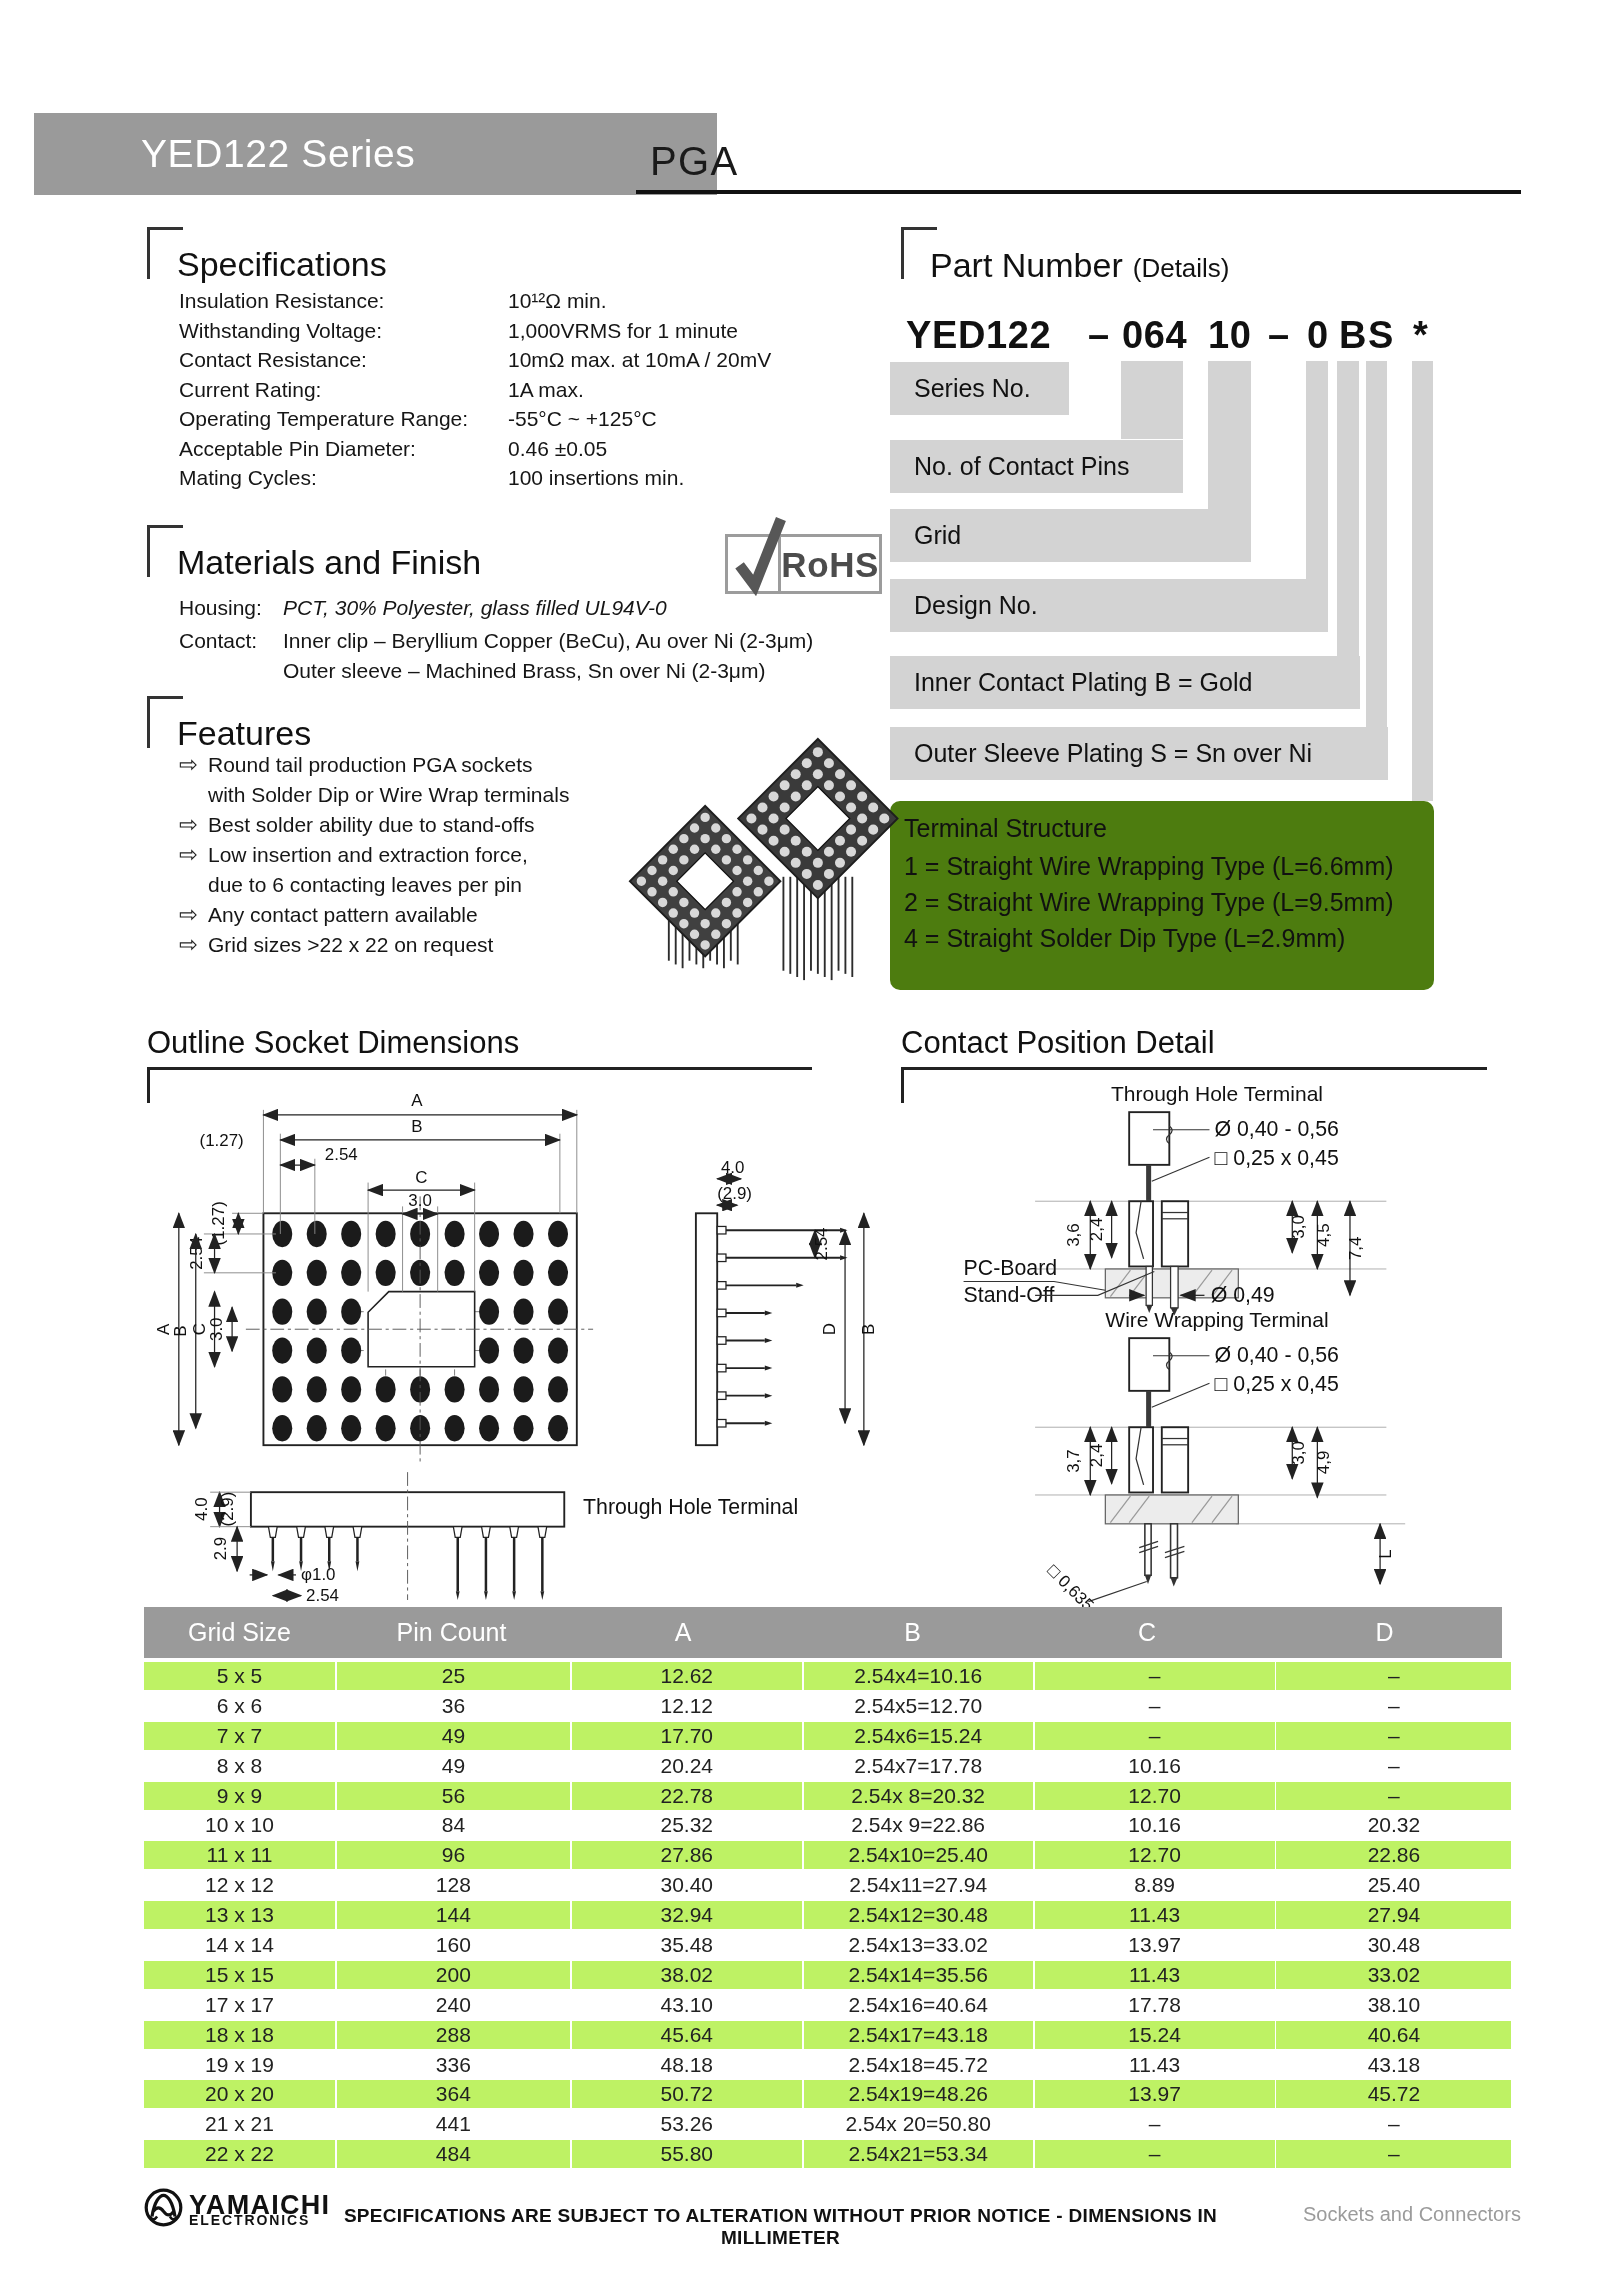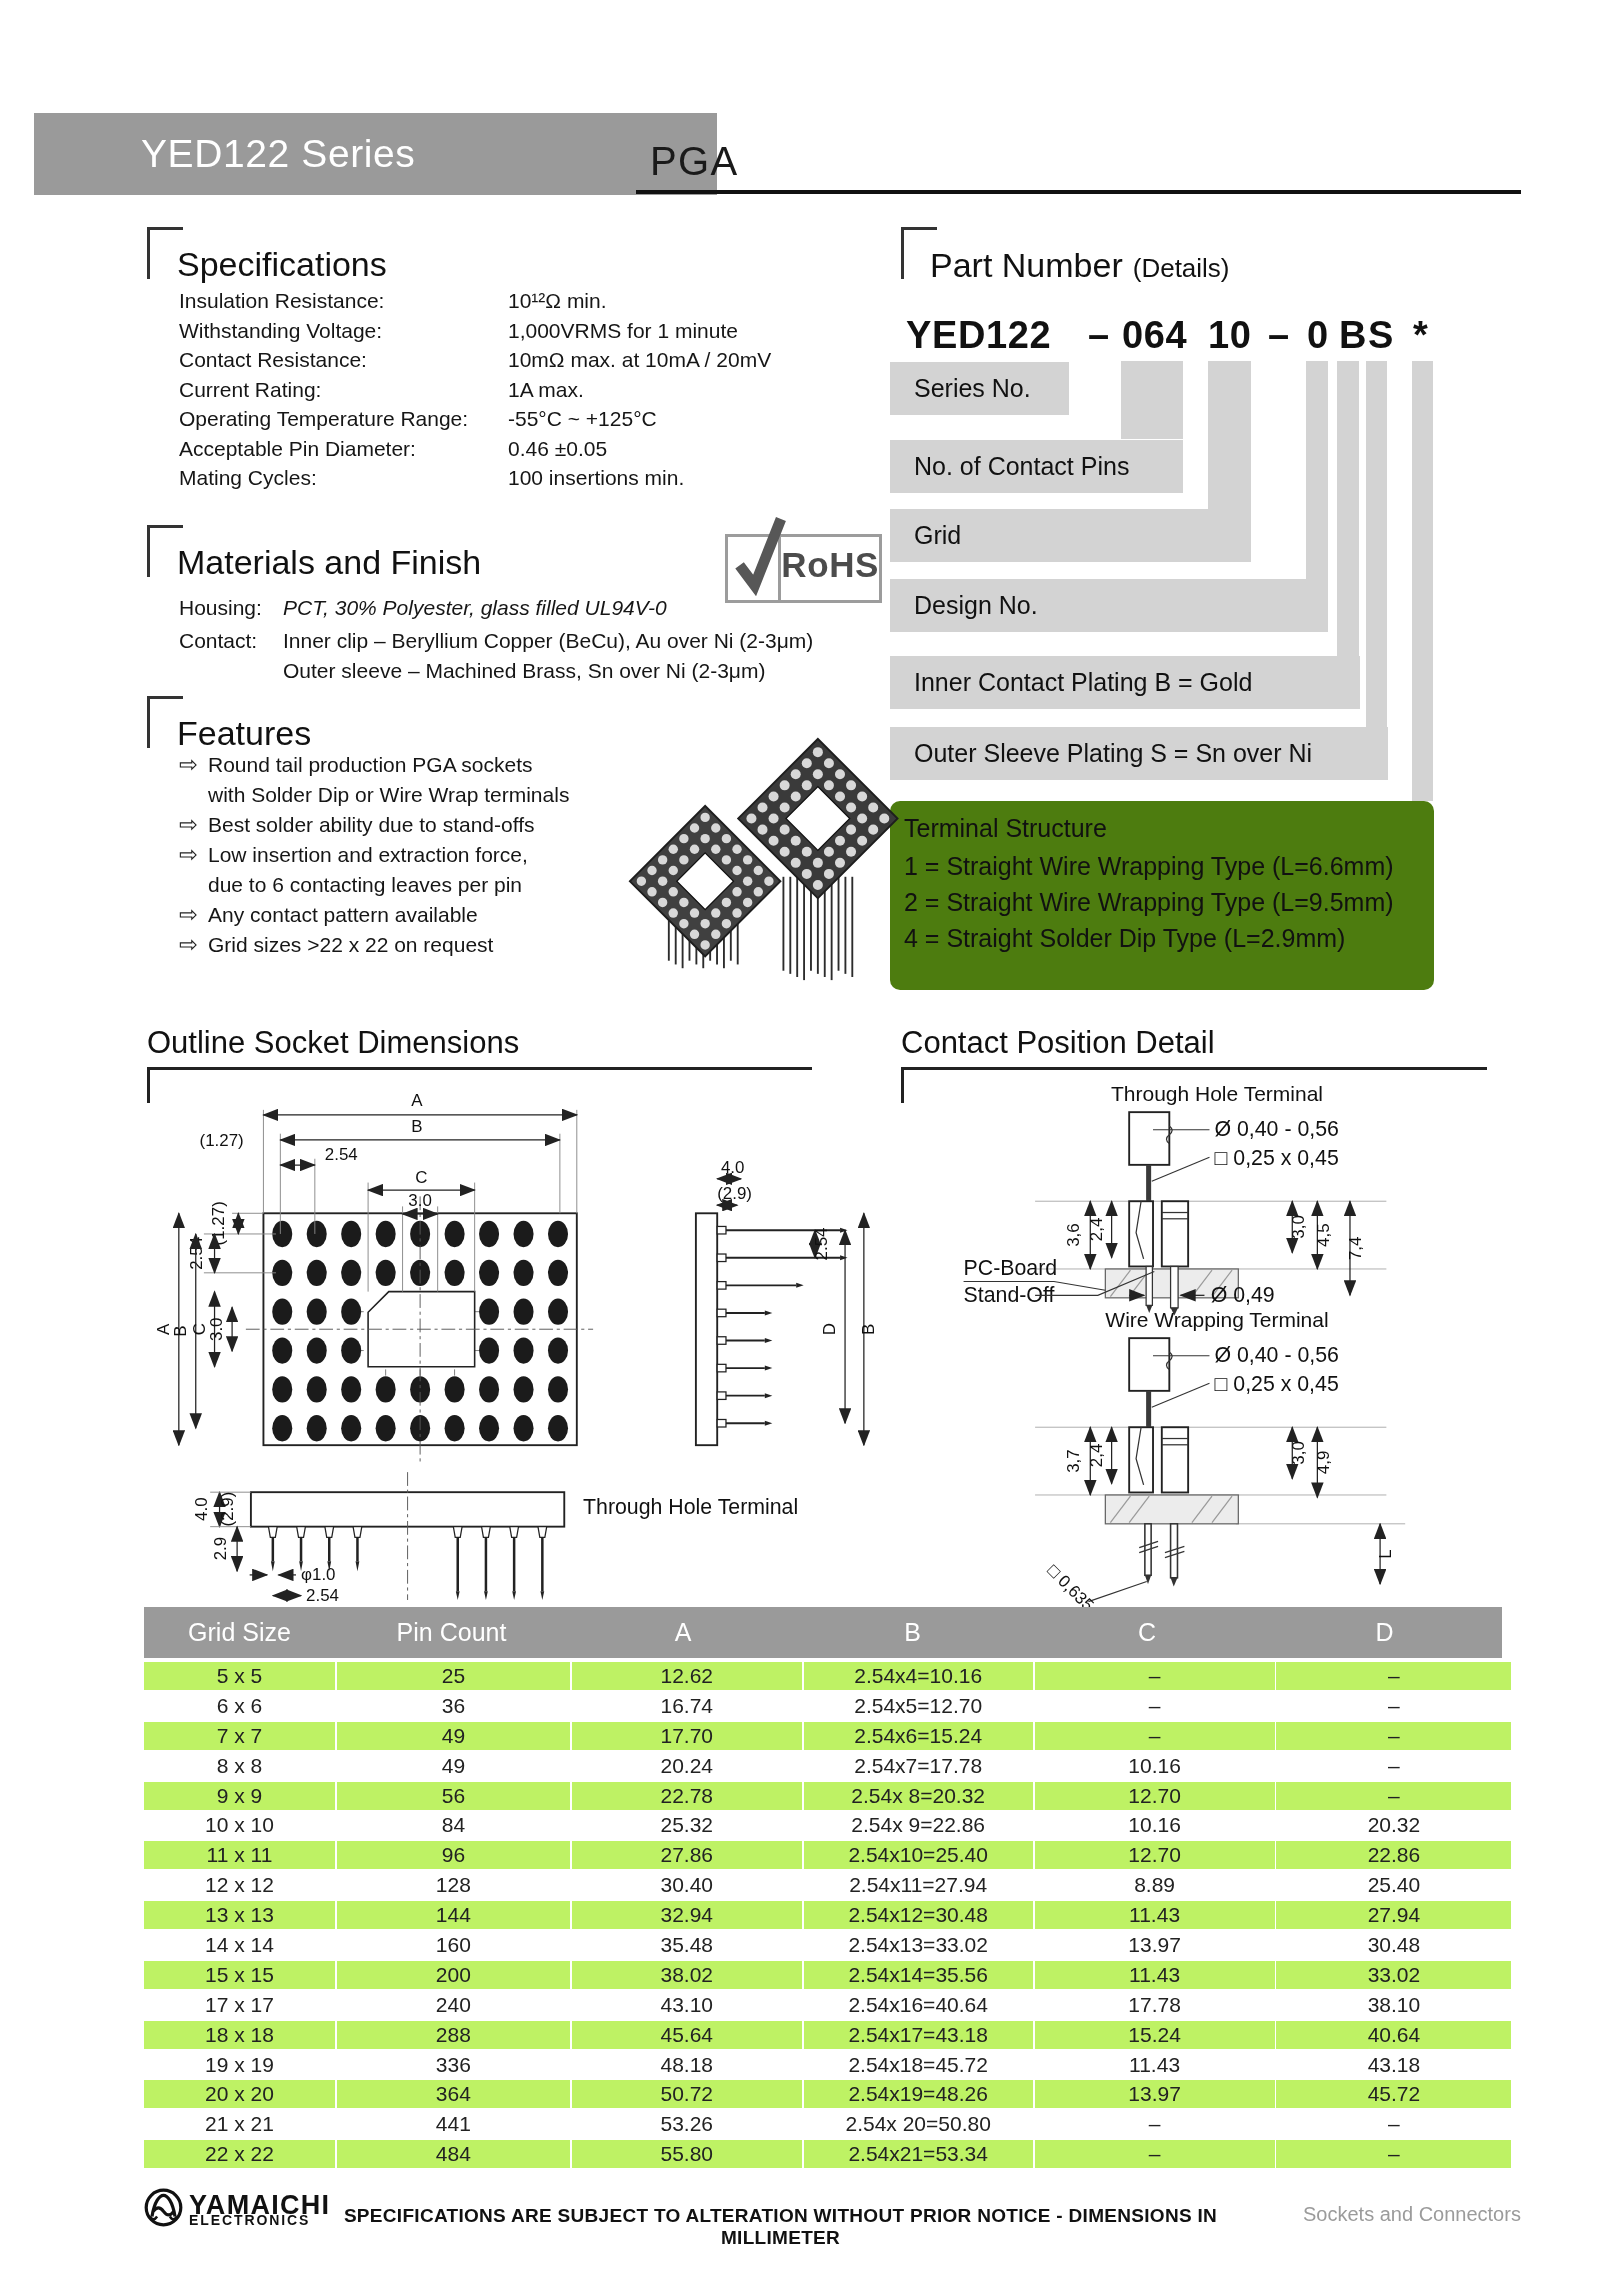--- a/index.html
+++ b/index.html
@@ -35,21 +35,21 @@
   .pn-strip{position:absolute;top:361px;background:#d3d3d3;}
   .terminal-box{left:890px;top:801px;width:544px;height:189px;background:#4d7c0f;
                 padding:12.5px 0 0 14px;box-sizing:border-box;border-radius:10px;}
   .terminal-title{font-size:25px;color:#111;margin-bottom:5px;}
   .terminal-option{font-size:25px;color:#111;line-height:36px;}
 
   
   .mat-row{font-size:21px;line-height:28px;}
   .mat-label{position:absolute;left:179px;}
   .mat-value{position:absolute;left:283px;}
-  .rohs{left:725px;top:534px;width:157px;height:69px;border:3.8px solid #9c9c9c;box-sizing:border-box;display:flex;}
+  .rohs{left:725px;top:534px;width:157px;height:60px;border:3.8px solid #9c9c9c;box-sizing:border-box;display:flex;}
   .rohs-checkcell{width:56px;border-right:3.1px solid #9c9c9c;position:relative;}
   .rohs-text{flex:1;text-align:center;line-height:55px;font-size:35px;font-weight:bold;color:#4c4c4c;letter-spacing:0.6px;}
 
   
   #features-list{left:179px;top:750px;width:564px;}
   .feature-line{display:flex;height:30px;line-height:30px;font-size:21px;}
   .feature-bullet{width:29px;flex:0 0 29px;color:#222;font-size:22.6px;}
   .feature-text{flex:1;}
 
   
@@ -611,21 +611,21 @@
     </div>
   <div class="abs grid-body" id="table-body">
       <div class="td-cell shade">5 x 5</div>
       <div class="td-cell shade">25</div>
       <div class="td-cell shade">12.62</div>
       <div class="td-cell shade">2.54x4=10.16</div>
       <div class="td-cell shade">–</div>
       <div class="td-cell shade">–</div>
       <div class="td-cell">6 x 6</div>
       <div class="td-cell">36</div>
-      <div class="td-cell">16.74</div>
+      <div class="td-cell">12.12</div>
       <div class="td-cell">2.54x5=12.70</div>
       <div class="td-cell">–</div>
       <div class="td-cell">–</div>
       <div class="td-cell shade">7 x 7</div>
       <div class="td-cell shade">49</div>
       <div class="td-cell shade">17.70</div>
       <div class="td-cell shade">2.54x6=15.24</div>
       <div class="td-cell shade">–</div>
       <div class="td-cell shade">–</div>
       <div class="td-cell">8 x 8</div>

